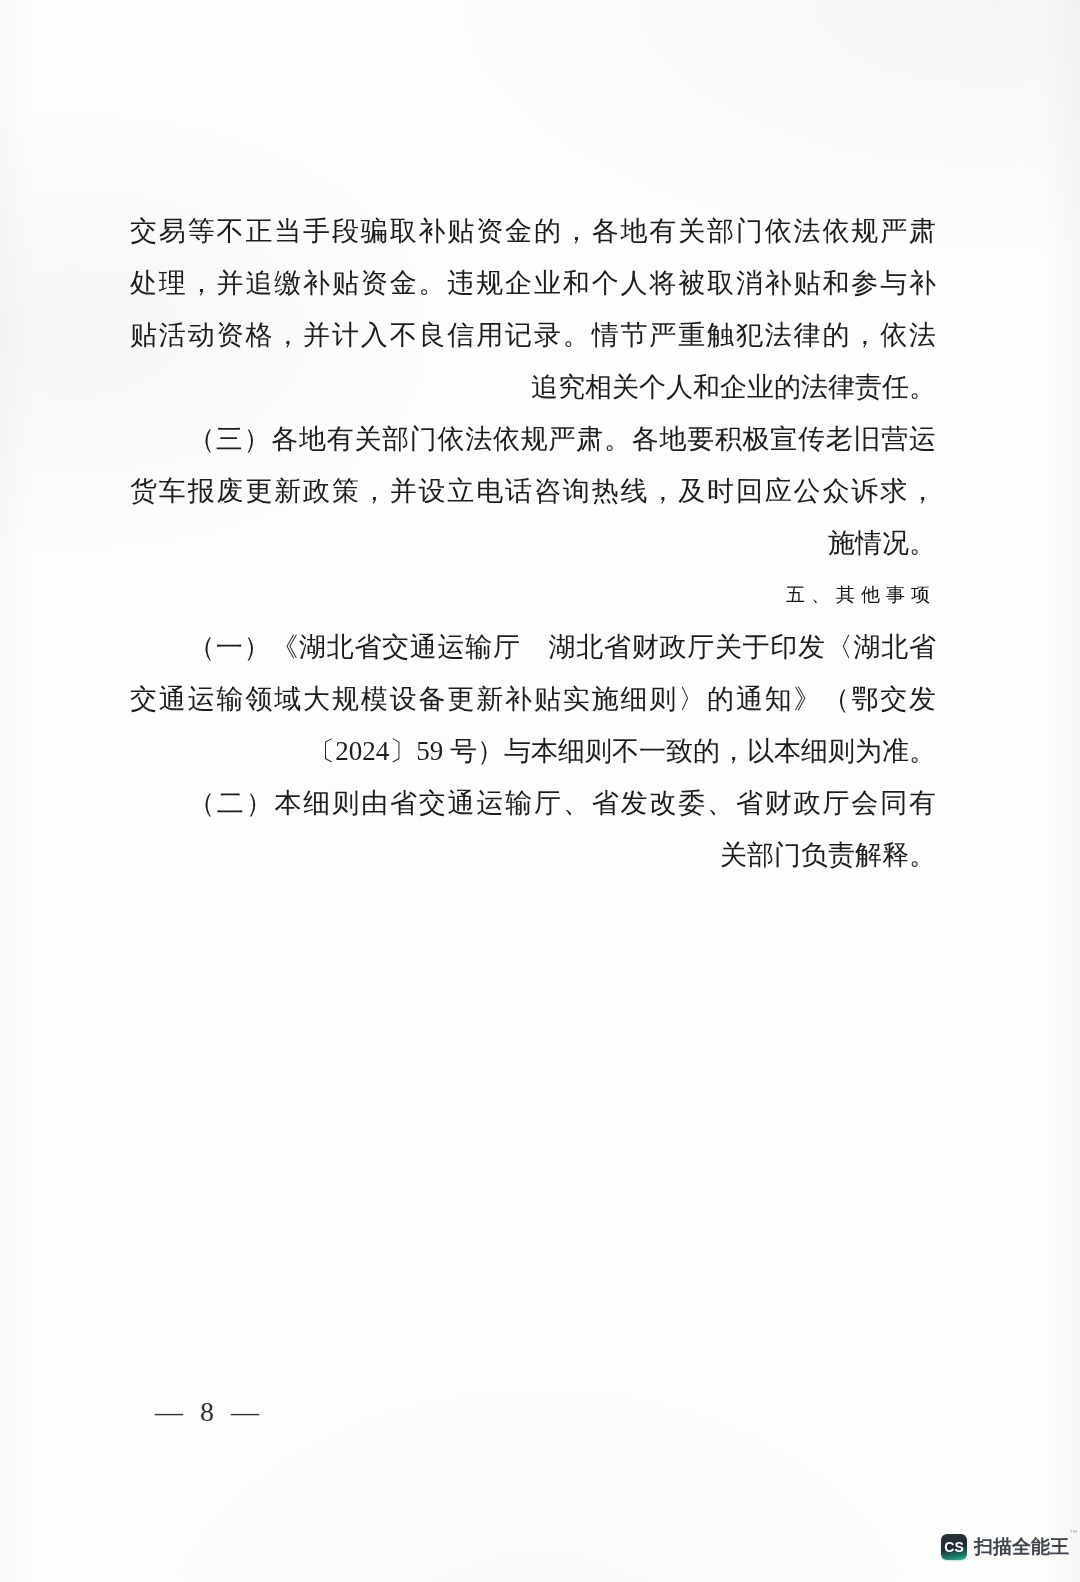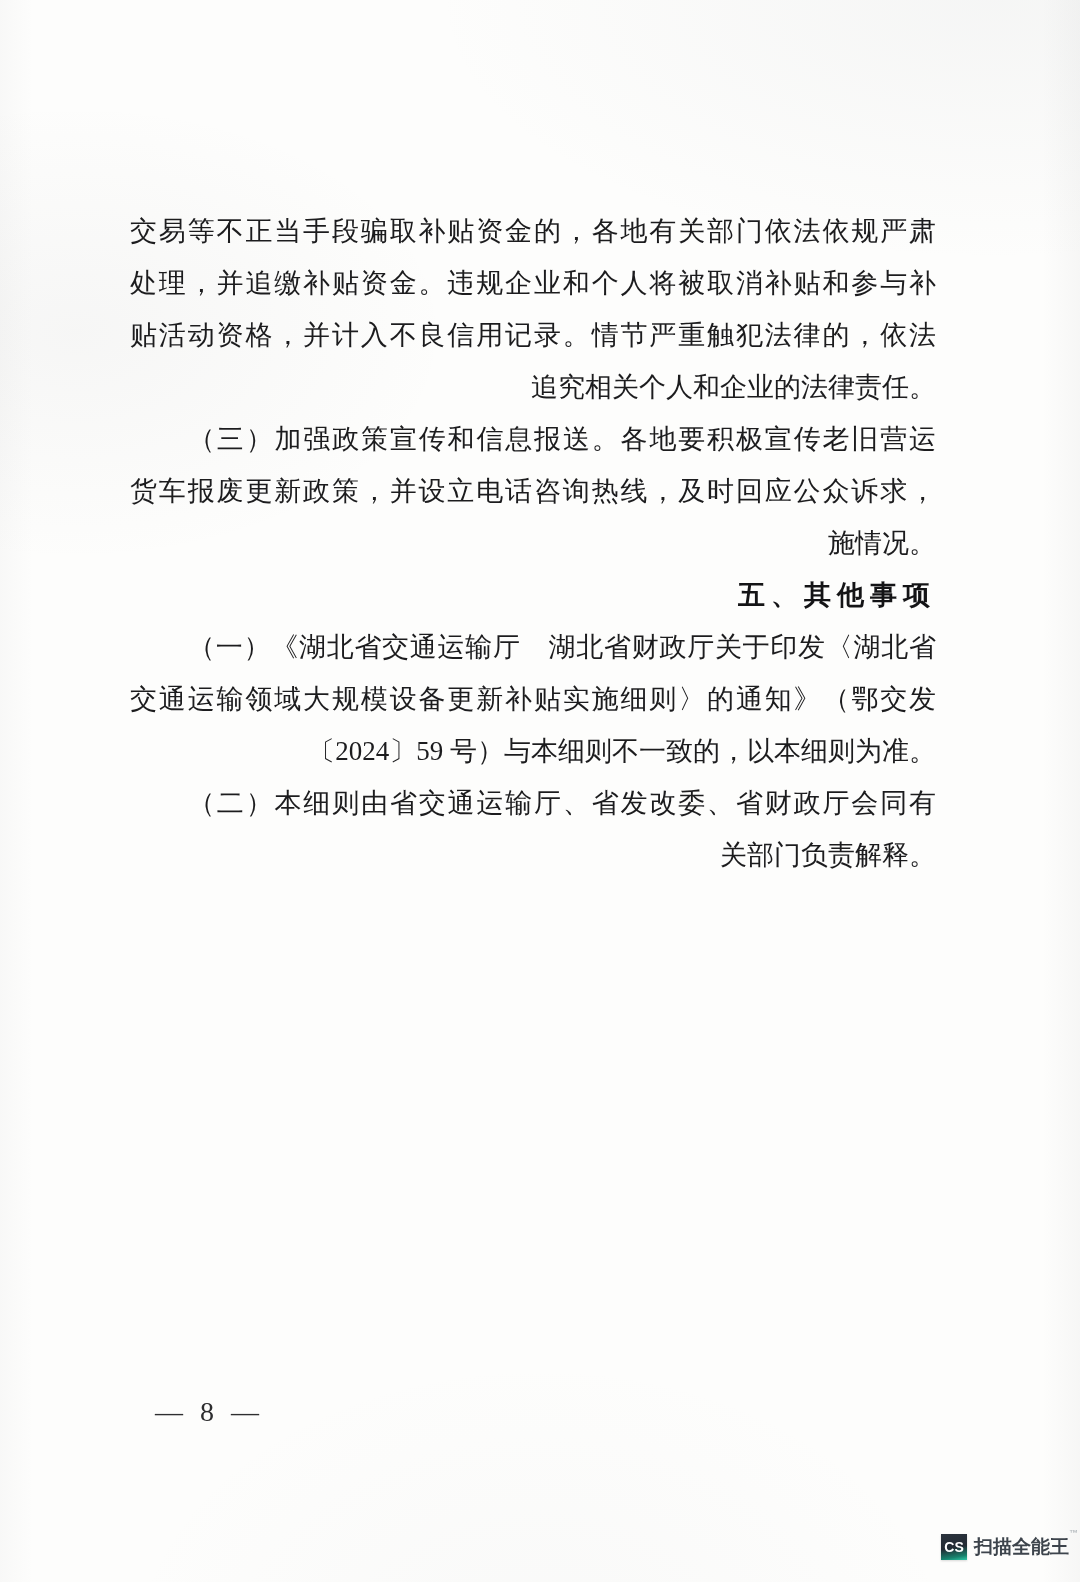--- a/index.html
+++ b/index.html
@@ -46,22 +46,22 @@
     white-space: normal;
   }
   .line.plain {
     text-align: right;
   }
   .line.indent {
     padding-left: 58px;
   }
   .line.heading {
     font-family: "Liberation Sans", sans-serif;
-    font-weight: 700;
-    font-size: 27px;
+    font-weight: 400;
+    font-size: 19px;
     letter-spacing: 6px;
     color: #141416;
   }
   
   .page-number {
     position: absolute;
     left: 155px;
     top: 1396px;
     font-family: "Liberation Serif", serif;
     font-size: 28px;
@@ -76,21 +76,21 @@
     top: 1534px;
   }
   .watermark-row {
     display: flex;
     align-items: center;
     gap: 7px;
   }
   .cs-logo {
     width: 26px;
     height: 26px;
-    border-radius: 0;
+    border-radius: 6px;
     background: linear-gradient(170deg, #2b333d 0%, #232b34 52%, #17816c 84%, #30c8a7 100%);
     color: #ffffff;
     font-family: "Liberation Sans", sans-serif;
     font-weight: 700;
     font-size: 14px;
     display: flex;
     align-items: center;
     justify-content: center;
     box-shadow: 0 1px 2px rgba(0,0,0,0.15);
   }
@@ -122,21 +122,21 @@
 </head>
 <body>
 
 <div class="page">
 
   <div class="doc">
     <div class="line stretch">交易等不正当手段骗取补贴资金的，各地有关部门依法依规严肃</div>
     <div class="line stretch">处理，并追缴补贴资金。违规企业和个人将被取消补贴和参与补</div>
     <div class="line stretch">贴活动资格，并计入不良信用记录。情节严重触犯法律的，依法</div>
     <div class="line plain">追究相关个人和企业的法律责任。</div>
-    <div class="line stretch indent">（三）加强政策宣传和信息报送。各地要积极宣传老旧营运</div>
+    <div class="line stretch indent">（三）各地有关部门依法依规严肃。各地要积极宣传老旧营运</div>
     <div class="line stretch">货车报废更新政策，并设立电话咨询热线，及时回应公众诉求，</div>
     <div class="line plain">施情况。</div>
     <div class="line plain heading indent">五、其他事项</div>
     <div class="line stretch indent">（一）《湖北省交通运输厅　湖北省财政厅关于印发〈湖北省</div>
     <div class="line stretch">交通运输领域大规模设备更新补贴实施细则〉的通知》（鄂交发</div>
     <div class="line plain">〔2024〕59 号）与本细则不一致的，以本细则为准。</div>
     <div class="line stretch indent">（二）本细则由省交通运输厅、省发改委、省财政厅会同有</div>
     <div class="line plain">关部门负责解释。</div>
   </div>
 

